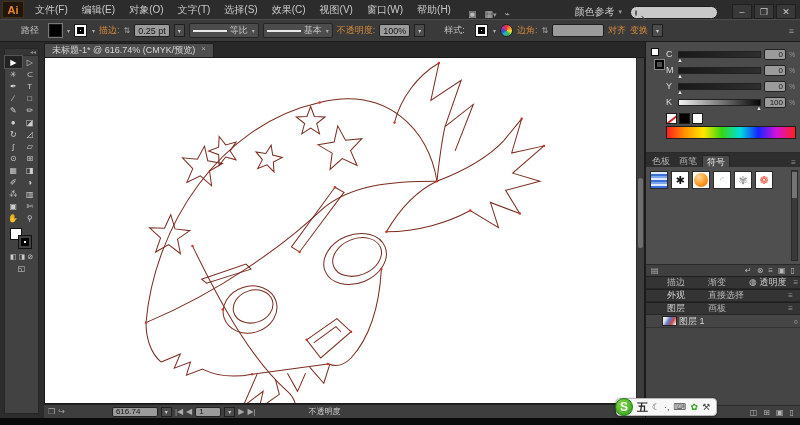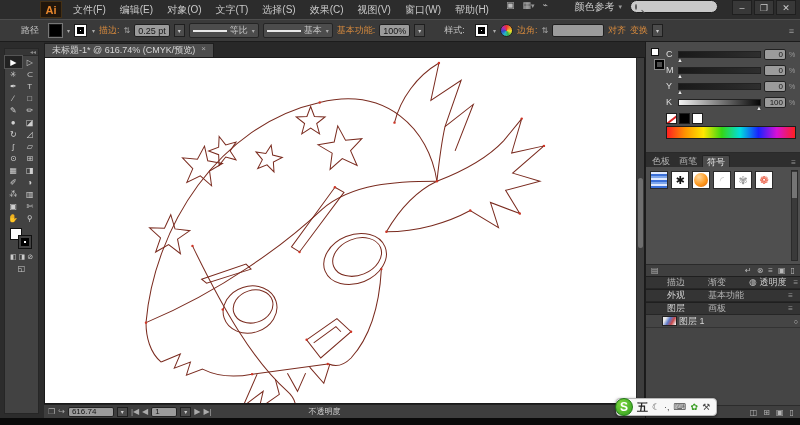--- a/index.html
+++ b/index.html
@@ -2,21 +2,21 @@
 <html><head>
 <meta charset="utf-8">
 <style>
   * { margin:0; padding:0; box-sizing:border-box; }
   html,body { width:800px; height:425px; overflow:hidden; background:#111;
     font-family:"Liberation Sans","DejaVu Sans",sans-serif; }
   .app { position:relative; width:800px; height:425px; background:#2c2c2c; }
 
   
   .menubar { position:absolute; top:0; left:0; right:0; height:19px; background:#2c2c2c;
-    display:flex; align-items:flex-start; gap:0; color:#c9c9c9; font-size:10px; z-index:30;margin-left:38px; }
+    display:flex; align-items:flex-end; gap:0; color:#c9c9c9; font-size:10px; z-index:30; }
   .ai-logo { width:22px; height:17px; margin:1px 4px 1px 2px; background:#20160c; color:#e8862c;
     font-weight:bold; font-size:11px; display:flex; align-items:center; justify-content:center; border:1px solid #4a3podl; border:1px solid #453categories; border:1px solid #443015; }
   .menu-item { padding:0 7px; line-height:19px; cursor:default; }
   .mi-icons { display:flex; align-items:center; gap:8px; margin-left:10px; color:#bbb; }
   .mi-icons .ic { font-size:9px; }
   .spacer { flex:1; }
   .workspace { display:flex; align-items:center; gap:4px; margin-right:8px; font-size:10px; }
   .dd-arrow { font-size:7px; color:#999; }
   .searchbox { width:88px; height:13px; background:#c9c9c9; border-radius:7px; border:1px solid #1d1d1d;
     display:flex; align-items:center; padding:0 4px; margin-right:14px; }
@@ -218,21 +218,21 @@
     <span class="line-dd">
       <span class="line-sample"></span>
       <span>等比</span>
       <span class="mini-dd">▾</span>
     </span>
     <span class="line-dd">
       <span class="line-sample"></span>
       <span>基本</span>
       <span class="mini-dd">▾</span>
     </span>
-    <span class="cb-orange">基本功能:</span>
+    <span class="cb-orange">不透明度:</span>
     <span class="valbox">100%</span>
     <span class="ddbtn">▾</span>
     <span class="cb-label">样式:</span>
     <span class="swatch stroke"></span>
       <span class="mini-dd">▾</span>
     <span class="cwheel"></span>
     <span class="cb-orange">边角:</span>
     <span class="stepper">⇅</span>
     <span class="valbox" style="width:52px;"></span>
     <span class="cb-orange">对齐</span>
@@ -360,21 +360,21 @@
               <circle class="dot" cx="421" cy="151" r="1.2"></circle>
           </g>
         </svg>
         <div class="vscroll">
             <div class="vthumb"></div>
           </div>
       </div>
       <div class="statusbar">
         <span class="sb-ic">❒</span>
         <span class="sb-ic">↪</span>
-        <span class="sb-box" style="width:46px;">616.74</span>
+        <span class="sb-box" style="width:46px;margin-left:44px;">616.74</span>
         <span class="ddbtn" style="height:10px;">▾</span>
         <span class="sb-ic">|◀</span>
         <span class="sb-ic">◀</span>
         <span class="sb-box" style="width:26px;">1</span>
         <span class="ddbtn" style="height:10px;">▾</span>
         <span class="sb-ic">▶</span>
         <span class="sb-ic">▶|</span>
         <span class="sb-tool">不透明度</span>
         <span class="sb-right">
           <span>▶</span>
@@ -466,21 +466,21 @@
       </div>
 
       <div class="ctabs">
         <span class="t">描边</span>
         <span class="t">渐变</span>
         <span class="t lead"><span>◍</span> <span>透明度</span></span>
         <span class="pmenu">≡</span>
       </div>
       <div class="ctabs">
         <span class="t lead">外观</span>
-        <span class="t">基本功能</span>
+        <span class="t">直接选择</span>
         <span class="pmenu">≡</span>
       </div>
       <div class="ctabs">
         <span class="t lead">图层</span>
         <span class="t">画板</span>
         <span class="pmenu">≡</span>
       </div>
       <div class="layersbody">
         <div class="lrow">
           <span class="eyecell"></span>

